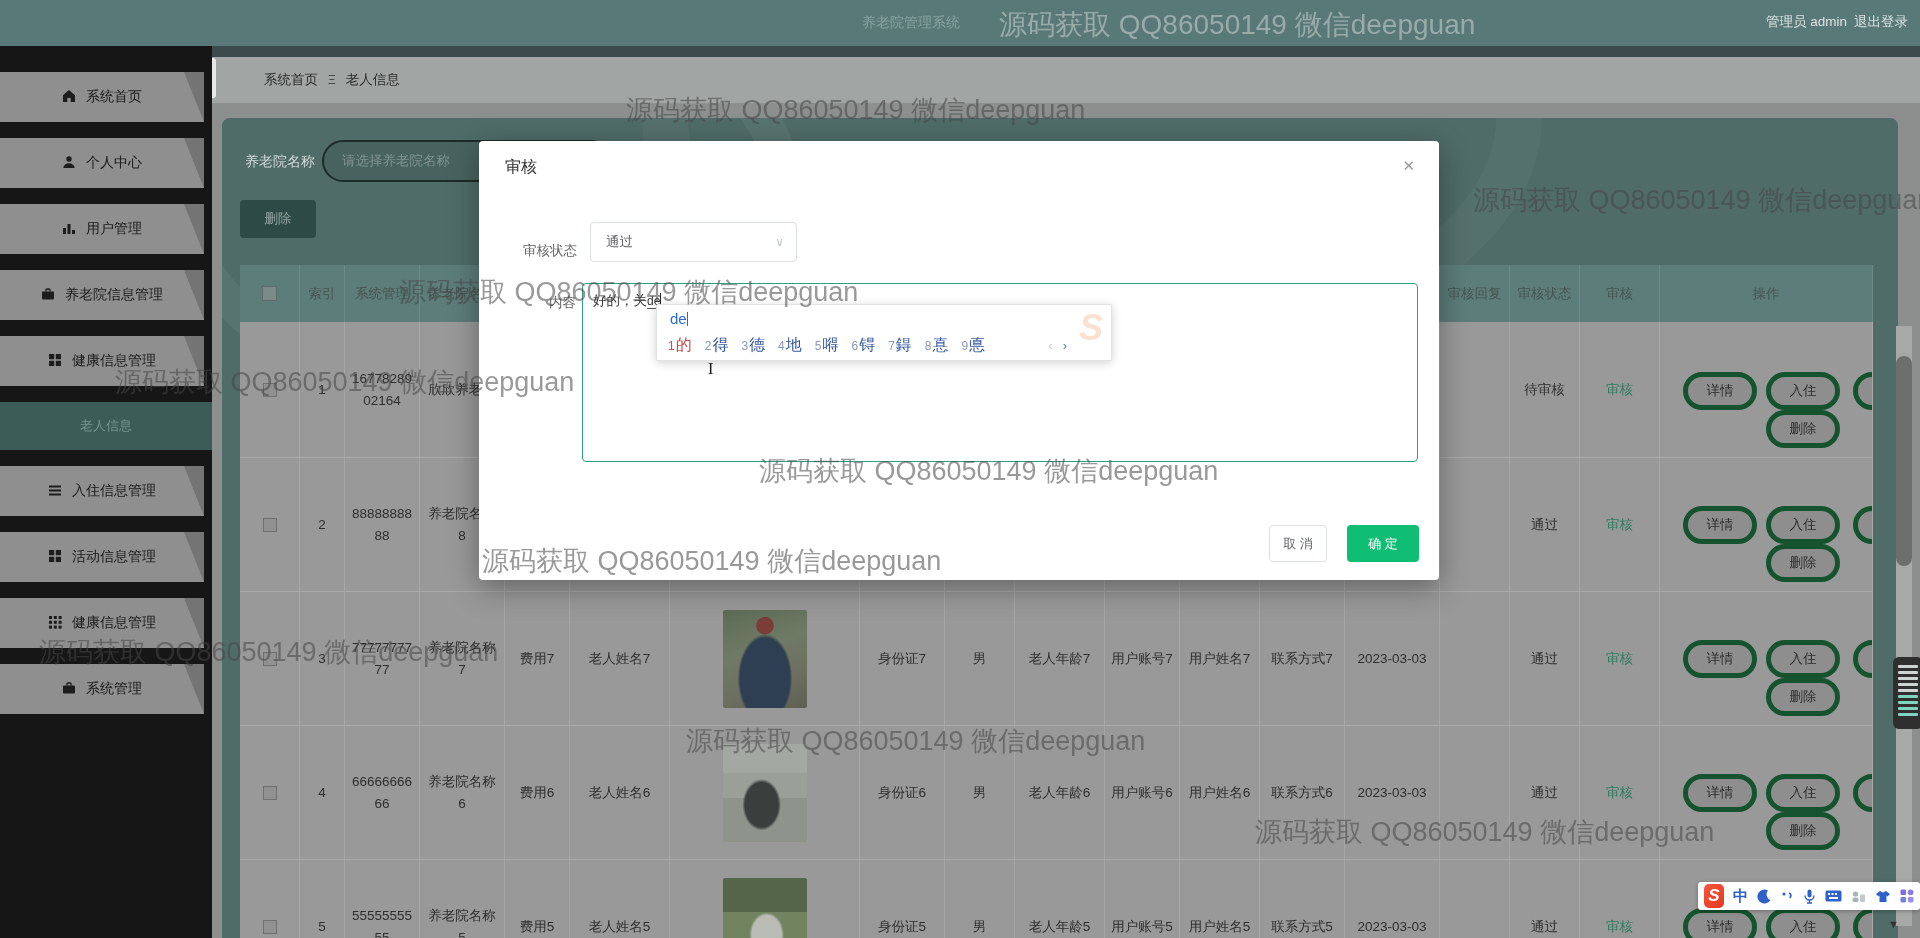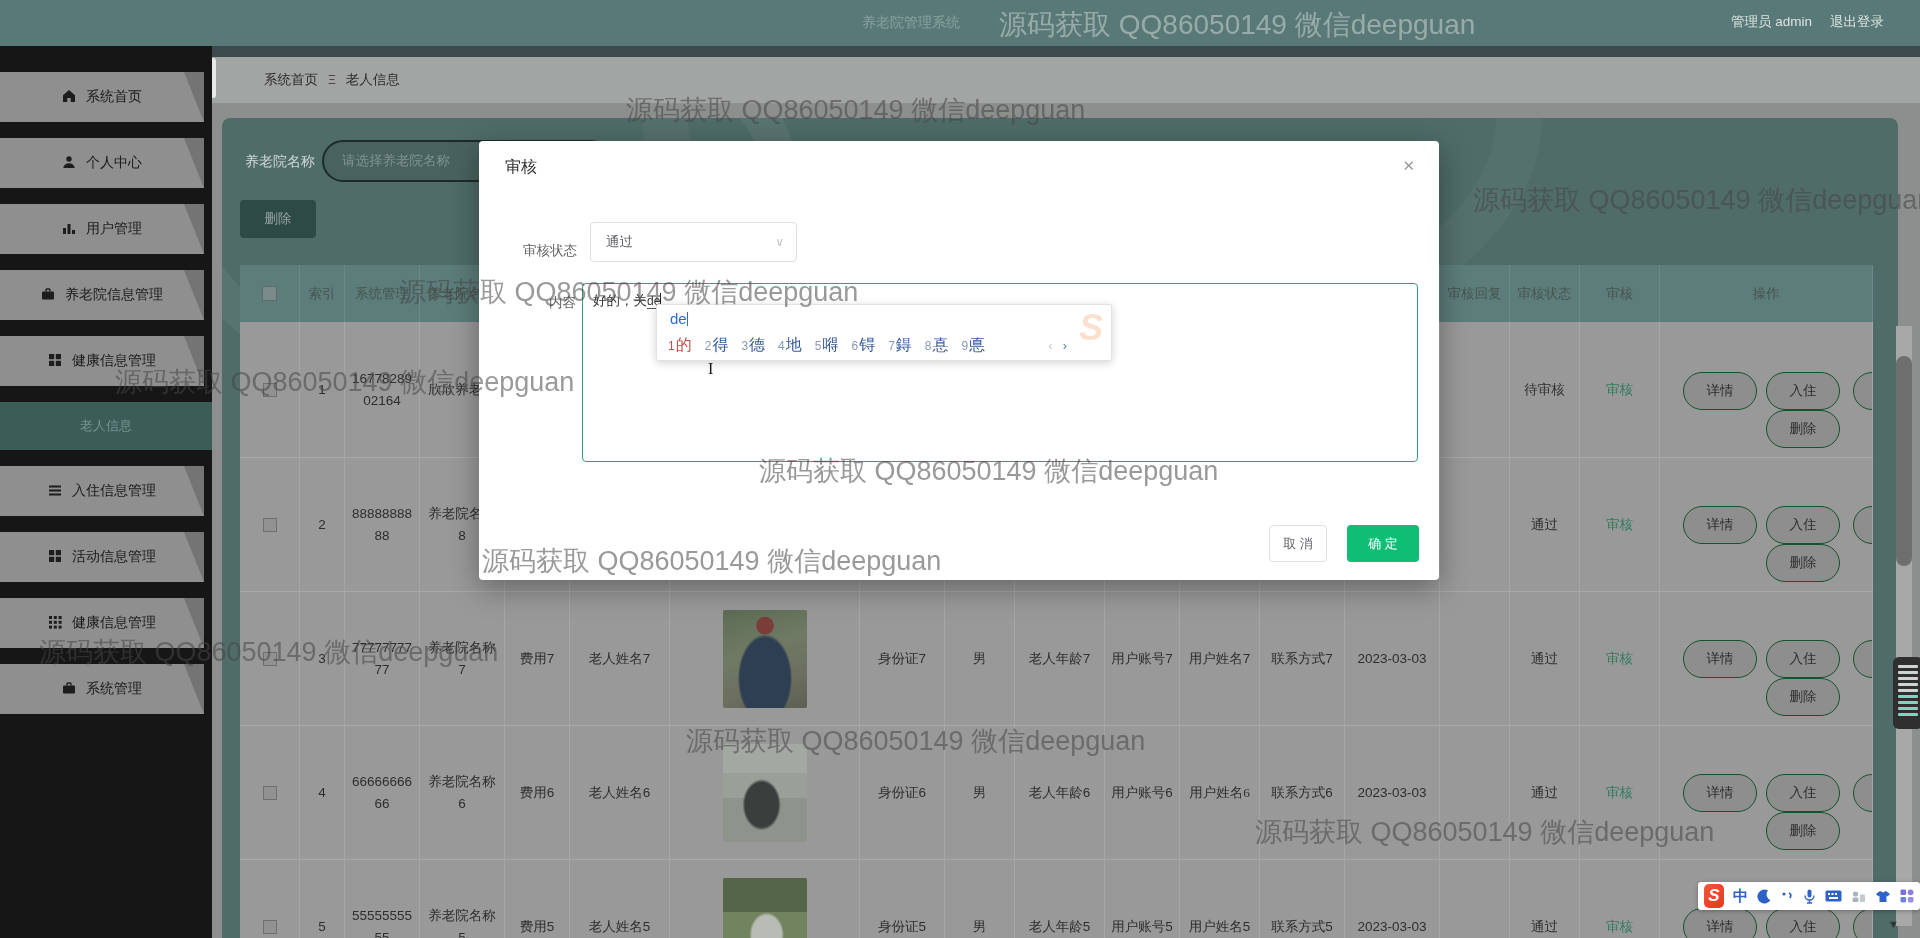--- a/index.html
+++ b/index.html
@@ -2,21 +2,21 @@
 <html><head>
 <meta charset="utf-8">
 <style>
   * { margin:0; padding:0; box-sizing:border-box; }
   html,body { width:1920px; height:938px; overflow:hidden;
     font-family:"Liberation Sans","DejaVu Sans",sans-serif; background:#8d8f8e; position:relative; }
 
   
   .header { position:absolute; left:0; top:0; width:1920px; height:46px; background:#587977; z-index:5; }
   .app-title { position:absolute; left:862px; top:14px; font-size:14px; color:rgba(235,245,243,.32); white-space:nowrap; }
-  .admin-area { position:absolute; right:36px; top:13px; font-size:13.5px; color:#dde4e2; display:flex; gap:18px; }
+  .admin-area { position:absolute; right:12px; top:13px; font-size:13.5px; color:#dde4e2; display:flex; gap:7px; }
   .darkstrip { position:absolute; left:212px; top:46px; width:1708px; height:11px; background:#3d4a4d; z-index:4; }
 
   
   .breadcrumb { position:absolute; left:212px; top:57px; width:1708px; height:47px; background:#a1a5a4;
     border-bottom:1px solid #8e9291; z-index:4; display:flex; align-items:center; padding-left:52px;
     font-size:13.5px; color:#2c2c2c; gap:10px; }
   .crumb-sep { color:#4a4a4a; font-size:12px; }
   .sliver { position:absolute; left:206px; top:58px; width:10px; height:40px; background:#e8e8e8; border-radius:3px; z-index:4; }
 
   
@@ -63,21 +63,21 @@
     linear-gradient(160deg,#5d6b55 0%, #6f7a64 40%, #6d6f60 70%, #5d5f52 100%); }
   .ph4 { background:
     radial-gradient(ellipse at 46% 62%, #3a3f3e 0 26%, transparent 30%),
     linear-gradient(180deg,#a3a8a2 0 30%, #9aa098 30% 55%, #8e948c 55% 100%),
     #9aa098; }
   .ph5 { background:
     radial-gradient(circle at 42% 78%, #8f4f35 0 12%, transparent 13%),
     radial-gradient(ellipse at 52% 58%, #b9bcb4 0 24%, transparent 28%),
     linear-gradient(180deg,#55654a 0 35%, #71835f 35% 75%, #647455 100%); }
   .pill { position:absolute; width:74px; height:38px; border-radius:19px; background:#8e8e8e;
-    border:1px solid #14532d; color:#2d2d2d; font-size:13.5px; display:flex; align-items:center;
+    border:5px solid #14532d; color:#2d2d2d; font-size:13.5px; display:flex; align-items:center;
     justify-content:center; cursor:pointer; }
 
   
   .scroll-track { position:absolute; left:1896px; top:326px; width:16px; height:600px; background:#a8a8a8; z-index:3; }
   .scroll-thumb { position:absolute; left:1896px; top:356px; width:16px; height:210px; background:#6e6e6e; border-radius:8px; z-index:4; cursor:pointer; }
   .stripe-widget { position:absolute; left:1893px; top:657px; width:30px; height:72px; background:#2f2f2f;
     border-radius:6px; z-index:7; padding:8px 5px; display:flex; flex-direction:column; gap:3px; }
   .stripe-widget i { display:block; height:3px; border-radius:1px; }
   .sw-w { background:#cdd4d2; } .sw-t { background:#7fd4c0; }
 
@@ -376,21 +376,21 @@
       <div class="td" style="width: 85px;">养老院名称6</div>
       <div class="td" style="width: 65px;">费用6</div>
       <div class="td" style="width: 100px;">老人姓名6</div>
       <div class="td" style="width: 190px;">
         <div class="photo ph4"></div>
       </div>
       <div class="td" style="width: 85px;">身份证6</div>
       <div class="td" style="width: 70px;">男</div>
       <div class="td" style="width: 90px;">老人年龄6</div>
       <div class="td" style="width: 75px;">用户账号6</div>
-      <div class="td" style="width: 80px; font-family: Liberation Serif, serif;">用户姓名6</div>
+      <div class="td" style="width: 80px;">用户姓名6</div>
       <div class="td" style="width: 85px;">联系方式6</div>
       <div class="td" style="width: 95px;">2023-03-03</div>
       <div class="td" style="width: 70px;"></div>
       <div class="td" style="width: 70px;">通过</div>
       <div class="td" style="width: 80px;">
         <span class="audit-link">审核</span>
       </div>
       <div class="td" style="width: 213px;">
         <span class="pill" style="left: 23px; top: 48px;">详情</span>
         <span class="pill" style="left: 106px; top: 48px;">入住</span>

